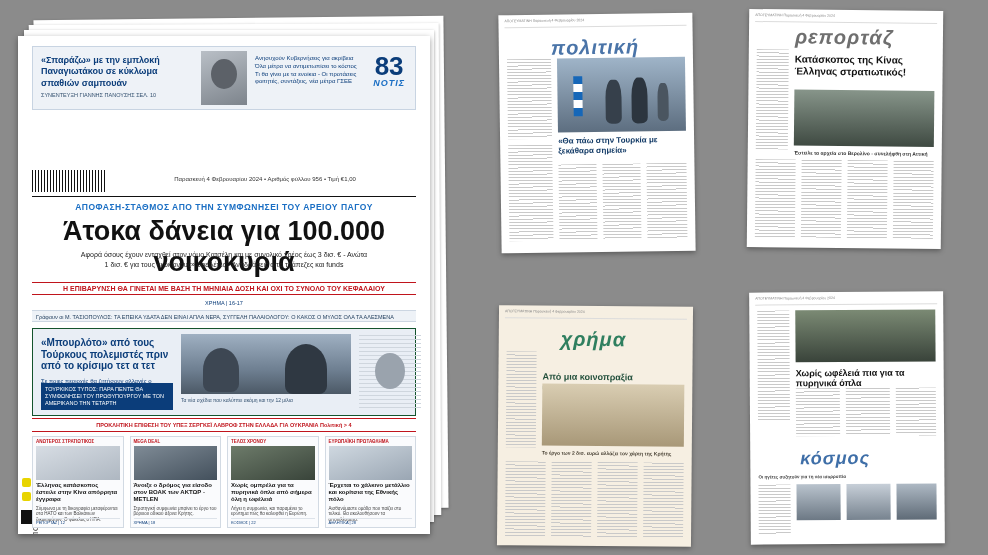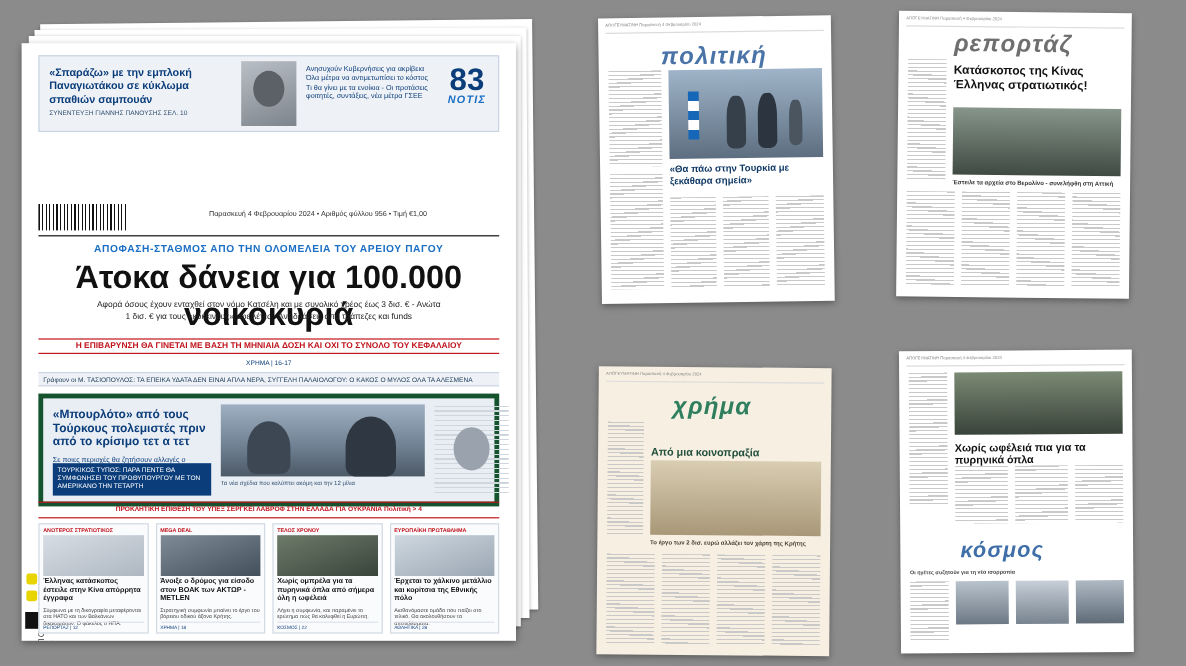--- a/index.html
+++ b/index.html
@@ -69,21 +69,21 @@
           font-size:7px;font-weight:bold;color:#c0141c;border-top:1px solid #c0141c;
           border-bottom:1px solid #c0141c;padding:2px 0;}
   .refline{position:absolute;left:14px;top:264px;right:14px;text-align:center;
           font-size:5.5px;color:#0b3d7a;}
   .tickbar{position:absolute;left:14px;top:274px;right:14px;height:12px;background:#eef2f7;
           border-top:1px solid #ccd6e2;border-bottom:1px solid #ccd6e2;
           font-size:5.5px;color:#24405f;line-height:12px;padding-left:4px;box-sizing:border-box;}
 
   
   .lead2{position:absolute;left:14px;top:292px;right:14px;height:86px;background:#e9eef5;
-         border:4px solid #14532d;}
+         border:1px solid #14532d;}
   .lead2 .l2text{position:absolute;left:8px;top:8px;width:132px;}
   .lead2 .l2h{font-size:10px;font-weight:bold;color:#0b3d7a;line-height:1.15;}
   .lead2 .l2s{font-size:6px;color:#0b3d7a;margin-top:6px;line-height:1.3;}
   .lead2 .l2box{position:absolute;left:8px;top:54px;width:132px;background:#0b3d7a;color:#fff;
                 font-size:5.5px;padding:3px 4px;box-sizing:border-box;line-height:1.25;}
   .lead2 .l2photo{position:absolute;left:148px;top:5px;width:170px;height:60px;
          background:linear-gradient(180deg,#9fb0c2 0%,#6e7f91 60%,#4c5966 100%);}
   .lead2 .l2photo .f1{position:absolute;left:22px;top:14px;width:36px;height:44px;border-radius:50% 50% 8px 8px;background:#3d4753;}
   .lead2 .l2photo .f2{position:absolute;left:104px;top:10px;width:42px;height:50px;border-radius:50% 50% 8px 8px;background:#2f3842;}
   .lead2 .l2cap{position:absolute;left:148px;top:68px;width:170px;font-size:5px;color:#33506f;}
@@ -168,21 +168,21 @@
           <div class="num">83</div>
           <div class="lbl">ΝΟΤΙΣ</div>
         </div>
       </div>
 
 
       <div class="barcode"></div>
       <div class="dateline">Παρασκευή 4 Φεβρουαρίου 2024 • Αριθμός φύλλου 956 • Τιμή €1,00</div>
       <div class="rule-a"></div>
 
-      <div class="kicker">ΑΠΟΦΑΣΗ-ΣΤΑΘΜΟΣ ΑΠΟ ΤΗΝ ΟΛΟΜΕΛΕΙΑ ΤΟΥ ΑΡΕΙΟΥ ΠΑΓΟΥ</div>
+      <div class="kicker">ΑΠΟΦΑΣΗ-ΣΤΑΘΜΟΣ ΑΠΟ ΤΗΝ ΣΥΜΦΩΝΗΣΕΙ ΤΟΥ ΑΡΕΙΟΥ ΠΑΓΟΥ</div>
       <div class="headline">Άτοκα δάνεια για 100.000 νοικοκυριά</div>
       <div class="standfirst">Αφορά όσους έχουν ενταχθεί στον νόμο Κατσέλη και με συνολικό χρέος έως 3 δισ. € - Ανώτα 1 δισ. € για τους «κόκκινους» οφειλέτες - Αντιδράσεις από τράπεζες και funds</div>
       <div class="redbar">Η ΕΠΙΒΑΡΥΝΣΗ ΘΑ ΓΙΝΕΤΑΙ ΜΕ ΒΑΣΗ ΤΗ ΜΗΝΙΑΙΑ ΔΟΣΗ ΚΑΙ ΟΧΙ ΤΟ ΣΥΝΟΛΟ ΤΟΥ ΚΕΦΑΛΑΙΟΥ</div>
       <div class="refline">ΧΡΗΜΑ | 16-17</div>
       <div class="tickbar">Γράφουν οι Μ. ΤΑΣΙΟΠΟΥΛΟΣ: ΤΑ ΕΠΕΙΚΑ ΥΔΑΤΑ ΔΕΝ ΕΙΝΑΙ ΑΠΛΑ ΝΕΡΑ, ΣΥΓΓΕΛΗ ΠΑΛΑΙΟΛΟΓΟΥ: Ο ΚΑΚΟΣ Ο ΜΥΛΟΣ ΟΛΑ ΤΑ ΑΛΕΣΜΕΝΑ</div>
 
       <div class="lead2">
         <div class="l2text">
           <div class="l2h">«Μπουρλότο» από τους Τούρκους πολεμιστές πριν από το κρίσιμο τετ α τετ</div>
           <div class="l2s">Σε ποιες περιοχές θα ζητήσουν αλλαγές ο Ερντογάν και ο Μητσοτάκης</div>

